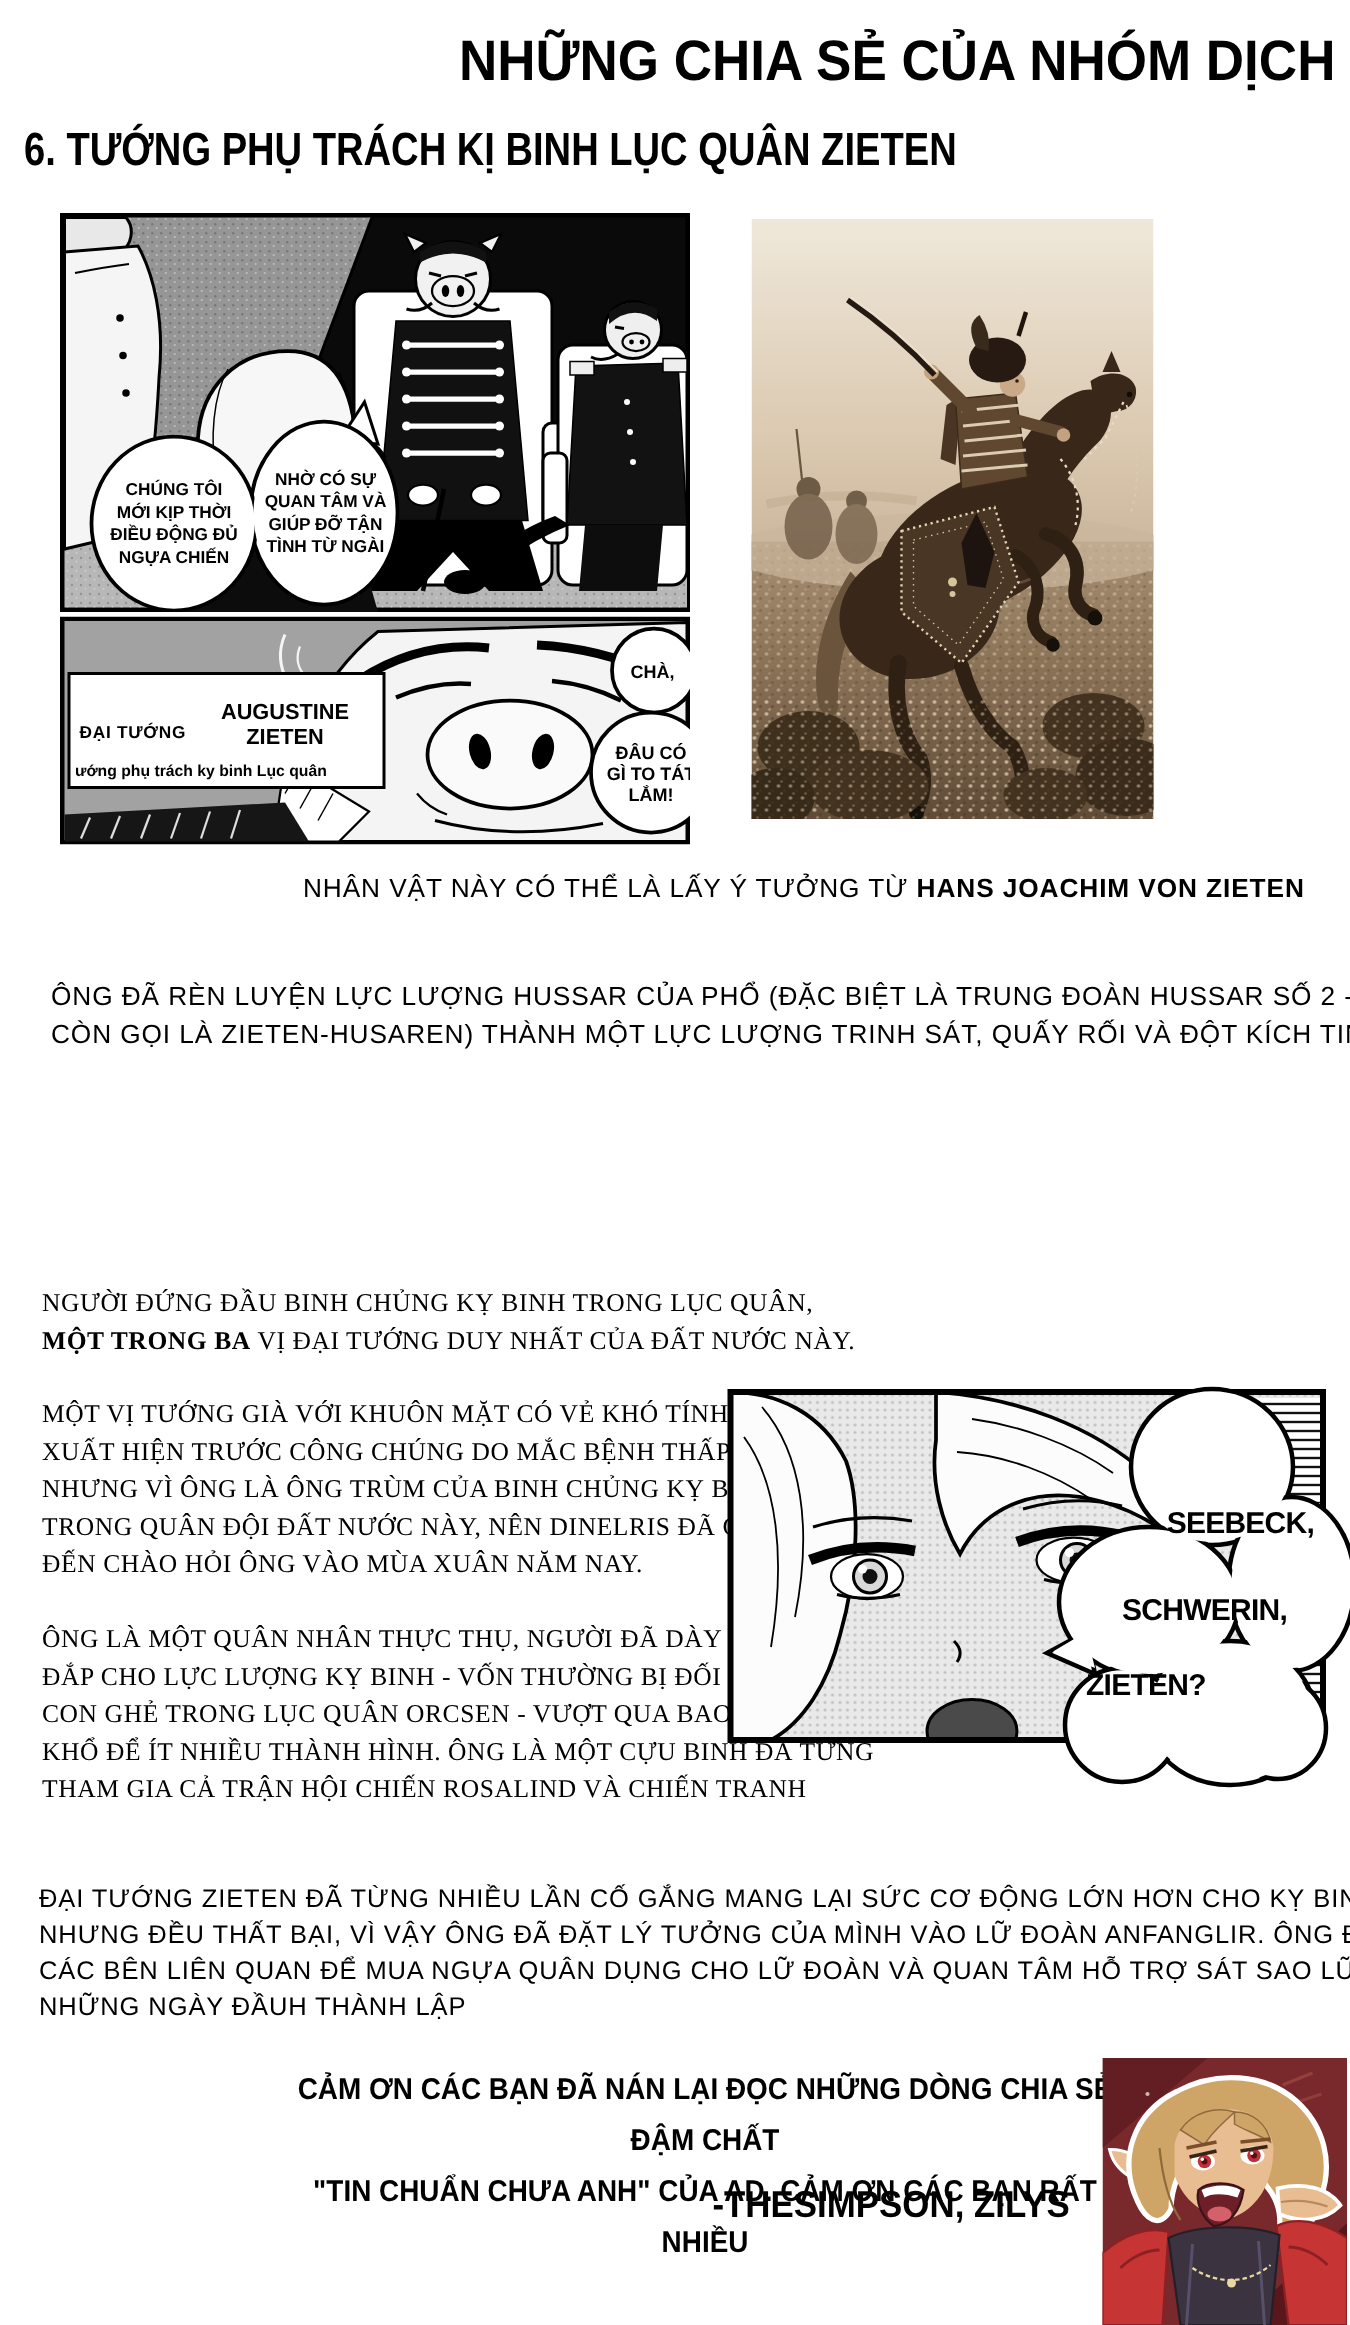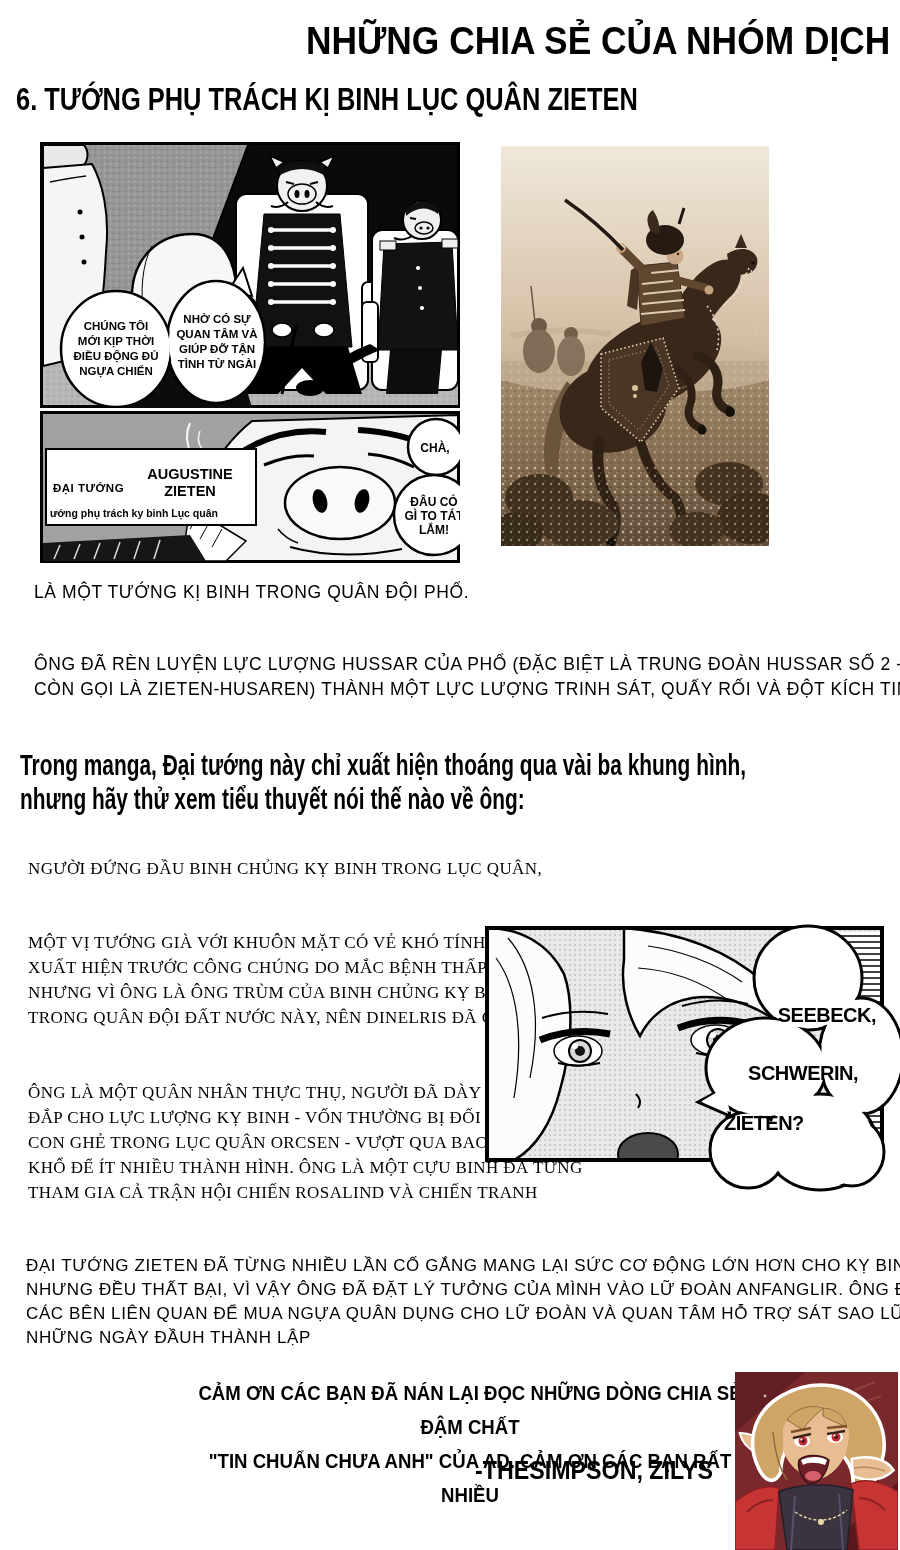--- a/index.html
+++ b/index.html
@@ -288,42 +288,40 @@
         <ellipse cx="78" cy="378" rx="40" ry="24" fill="#43321f"></ellipse>
       <ellipse cx="16" cy="386" rx="26" ry="20" fill="#382a19"></ellipse>
       <ellipse cx="228" cy="338" rx="34" ry="22" fill="#43321f"></ellipse>
         <ellipse cx="250" cy="372" rx="34" ry="26" fill="#3a2b1a"></ellipse>
       <ellipse cx="196" cy="384" rx="28" ry="18" fill="#43321f"></ellipse>
       <rect x="0" y="320" width="268" height="80" fill="url(#c-spk)" opacity=".6"></rect>
     </g>
   </svg>
 
   <div class="abs bodytxt" style="top:580px;left:34px;width:852px;">
-    <div class="line">LÀ MỘT TƯỚNG KỊ BINH TRONG QUÂN ĐỘI PHỔ.</div>
+    <div class="line ind"><span>NHÂN VẬT NÀY CÓ THỂ LÀ LẤY Ý TƯỞNG TỪ </span><b class="b900">HANS JOACHIM VON ZIETEN</b></div>
   </div>
 
   <div class="abs bodytxt" style="top:652px;left:34px;width:852px;">
     <div class="line">ÔNG ĐÃ RÈN LUYỆN LỰC LƯỢNG HUSSAR CỦA PHỔ (ĐẶC BIỆT LÀ TRUNG ĐOÀN HUSSAR SỐ 2 - HAY</div>
     <div class="line">CÒN GỌI LÀ ZIETEN-HUSAREN) THÀNH MỘT LỰC LƯỢNG TRINH SÁT, QUẤY RỐI VÀ ĐỘT KÍCH TINH NHUỆ</div>
   </div>
 
-  <div class="abs introtxt" style="top:748px;left:20px;width:880px;">
-    <div class="line"><span class="condL">Trong manga, Đại tướng này chỉ xuất hiện thoáng qua vài ba khung hình,</span></div>
-    <div class="line"><span class="condL">nhưng hãy thử xem tiểu thuyết nói thế nào về ông:</span></div>
-  </div>
 
   <div class="abs coltxt" style="top:856px;left:28px;width:448px;">
     <div class="line">NGƯỜI ĐỨNG ĐẦU BINH CHỦNG KỴ BINH TRONG LỤC QUÂN,</div>
+    <div class="line"><b class="b900">MỘT TRONG BA</b><span> VỊ ĐẠI TƯỚNG DUY NHẤT CỦA ĐẤT NƯỚC NÀY.</span></div>
   </div>
 
   <div class="abs coltxt" style="top:930px;left:28px;width:448px;">
     <div class="line">MỘT VỊ TƯỚNG GIÀ VỚI KHUÔN MẶT CÓ VẺ KHÓ TÍNH, ÍT KHI</div>
     <div class="line">XUẤT HIỆN TRƯỚC CÔNG CHÚNG DO MẮC BỆNH THẤP KHỚP.</div>
     <div class="line">NHƯNG VÌ ÔNG LÀ ÔNG TRÙM CỦA BINH CHỦNG KỴ BINH</div>
     <div class="line">TRONG QUÂN ĐỘI ĐẤT NƯỚC NÀY, NÊN DINELRIS ĐÃ CHỦ ĐỘNG</div>
+    <div class="line">ĐẾN CHÀO HỎI ÔNG VÀO MÙA XUÂN NĂM NAY.</div>
   </div>
 
   <div class="abs coltxt" style="top:1080px;left:28px;width:448px;">
     <div class="line">ÔNG LÀ MỘT QUÂN NHÂN THỰC THỤ, NGƯỜI ĐÃ DÀY CÔNG VUN</div>
     <div class="line">ĐẮP CHO LỰC LƯỢNG KỴ BINH - VỐN THƯỜNG BỊ ĐỐI XỬ NHƯ</div>
     <div class="line">CON GHẺ TRONG LỤC QUÂN ORCSEN - VƯỢT QUA BAO GIAN</div>
     <div class="line">KHỔ ĐỂ ÍT NHIỀU THÀNH HÌNH. ÔNG LÀ MỘT CỰU BINH ĐÃ TỪNG</div>
     <div class="line">THAM GIA CẢ TRẬN HỘI CHIẾN ROSALIND VÀ CHIẾN TRANH</div>
   </div>
 

